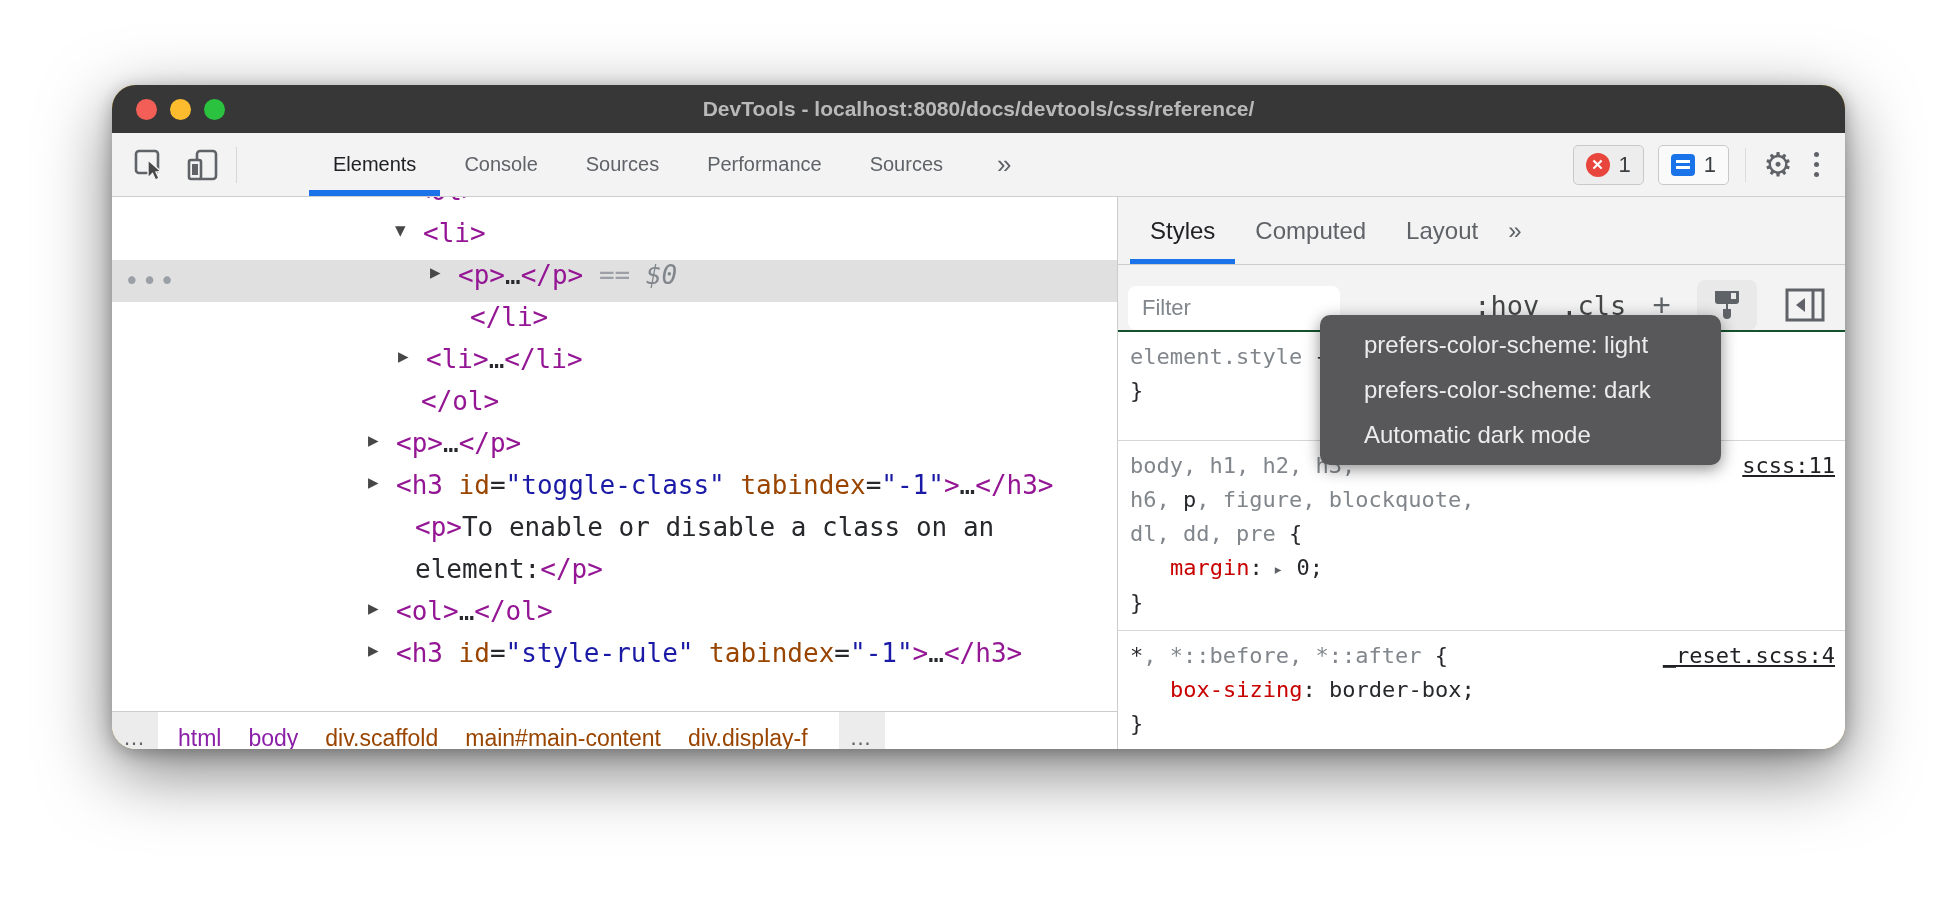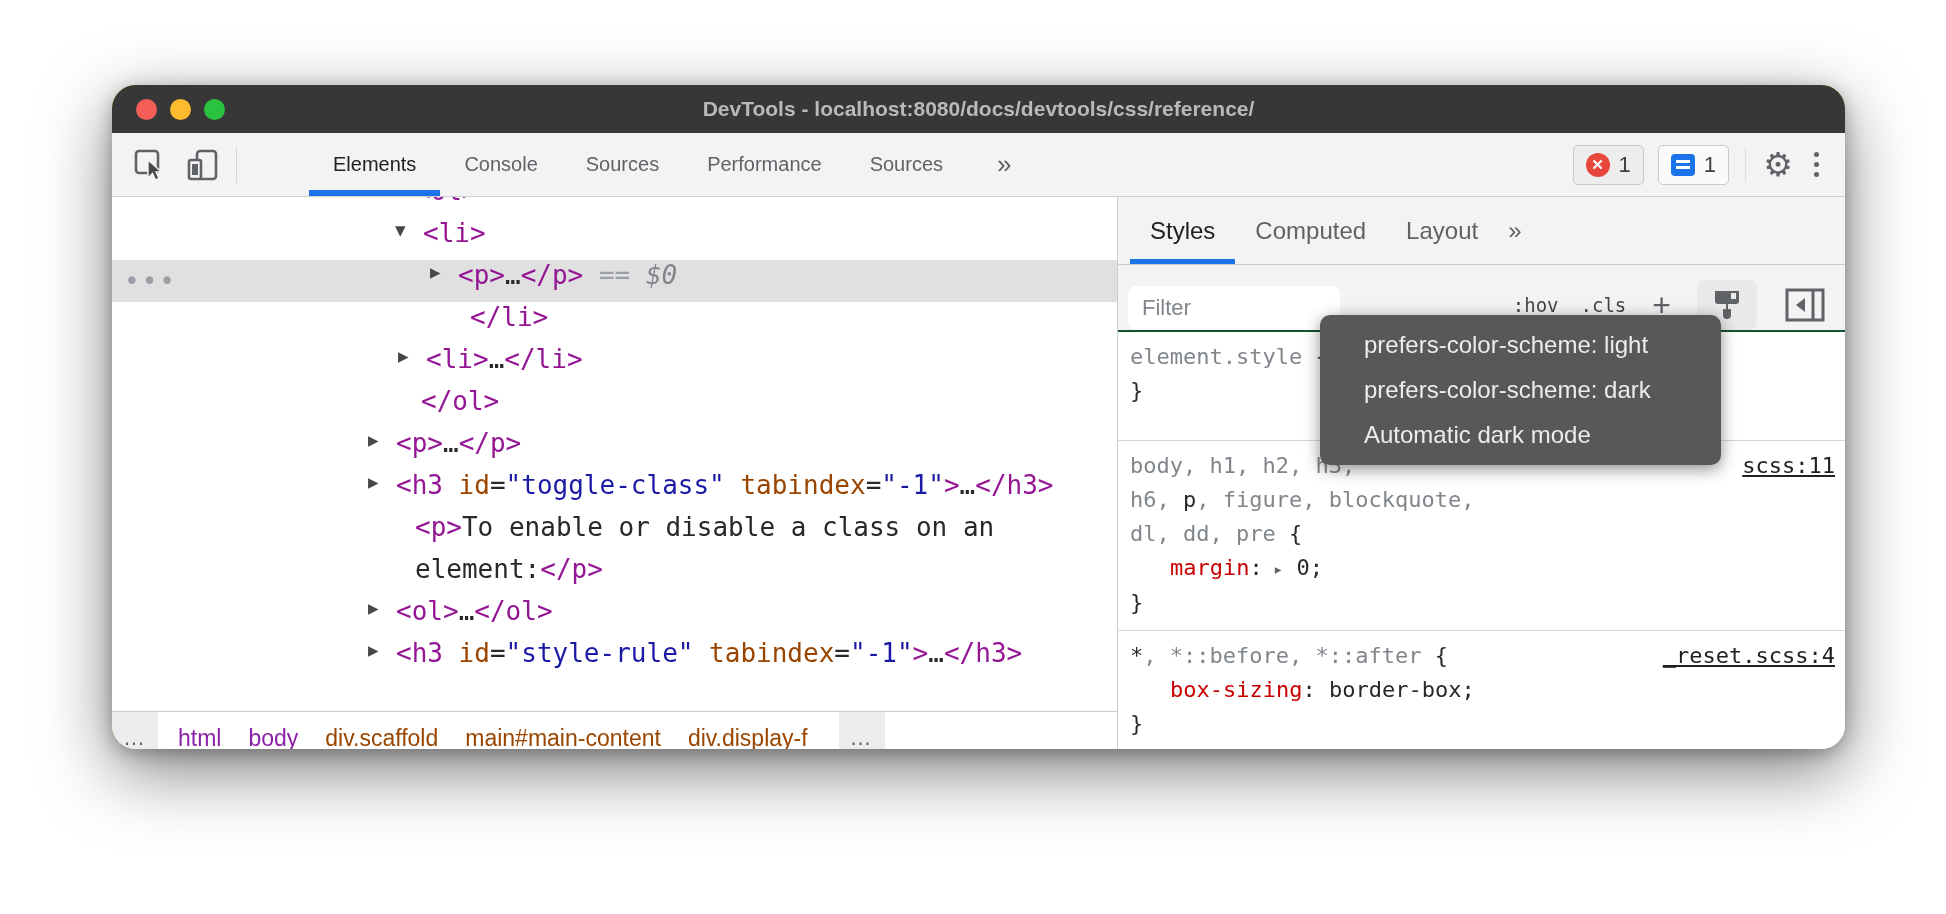--- a/index.html
+++ b/index.html
@@ -73,21 +73,21 @@
   .stabs { height:68px; background:#f3f3f3; border-bottom:1px solid #ccc; display:flex; align-items:stretch; padding-left:12px; }
   .stab { display:flex; align-items:center; padding:0 20px; font-size:24px; color:#5f6368; }
   .stab.active { color:#202124; box-shadow:inset 0 -5px 0 #1a73e8; }
   .schev { display:flex; align-items:center; font-size:24px; color:#5f6368; padding:0 10px; }
 
   .filter-row { height:67px; background:#f3f3f3; border-bottom:2px solid #14532d; display:flex; align-items:flex-end; padding:0 14px 0 10px; }
   .filter-input { width:212px; height:44px; border:none; border-radius:8px; background:#fff; font-size:22px; padding:0 14px;
         color:#333; outline:none; font-family:"Liberation Sans", sans-serif; }
   .filter-input::placeholder { color:#80868b; }
   .toggles { display:flex; align-items:center; margin-left:auto; gap:22px; font-family:"DejaVu Sans Mono", monospace; }
-  .tgl { font-size:19px; color:#444746; }
+  .tgl { font-size:27px; color:#444746; }
   .plus { font-size:32px; color:#5f6368; font-family:"Liberation Sans", sans-serif; margin:0 4px; }
   .paint-btn { width:60px; height:50px; background:#e9e9e9; border-radius:8px; display:flex; align-items:center; justify-content:center; }
   .dock-btn { width:52px; height:50px; display:flex; align-items:center; justify-content:center; }
 
   .sections { flex:1; overflow:hidden; font-family:"DejaVu Sans Mono", monospace; font-size:22px; background:#fff; }
   .section { border-bottom:1px solid #d6d6d6; padding:8px 10px 10px 12px; position:relative; }
   .section.pb-big { padding-bottom:32px; }
   .sline { line-height:34px; white-space:pre; position:relative; }
   .sline .ind { display:inline-block; width:40px; }
   .g { color:#80868b; } .k { color:#26282b; } .p { color:#c80000; } .a { color:#5f6368; font-size:17px; }

